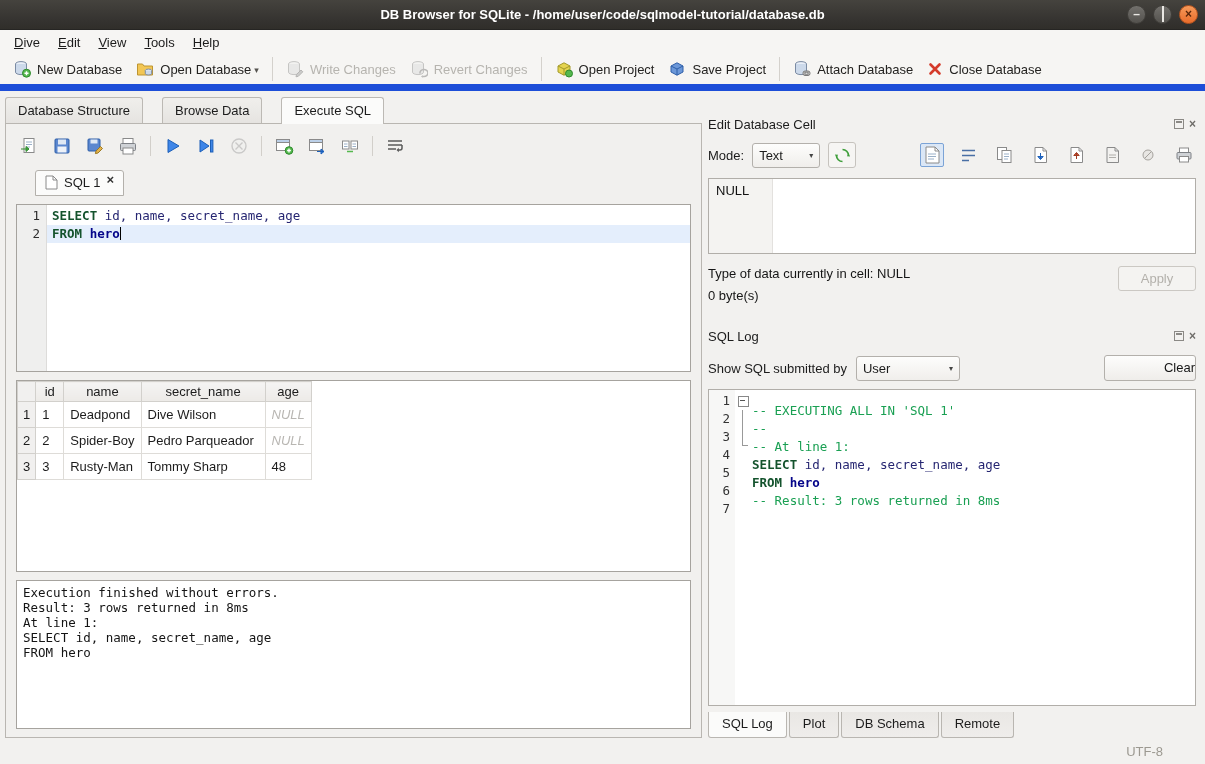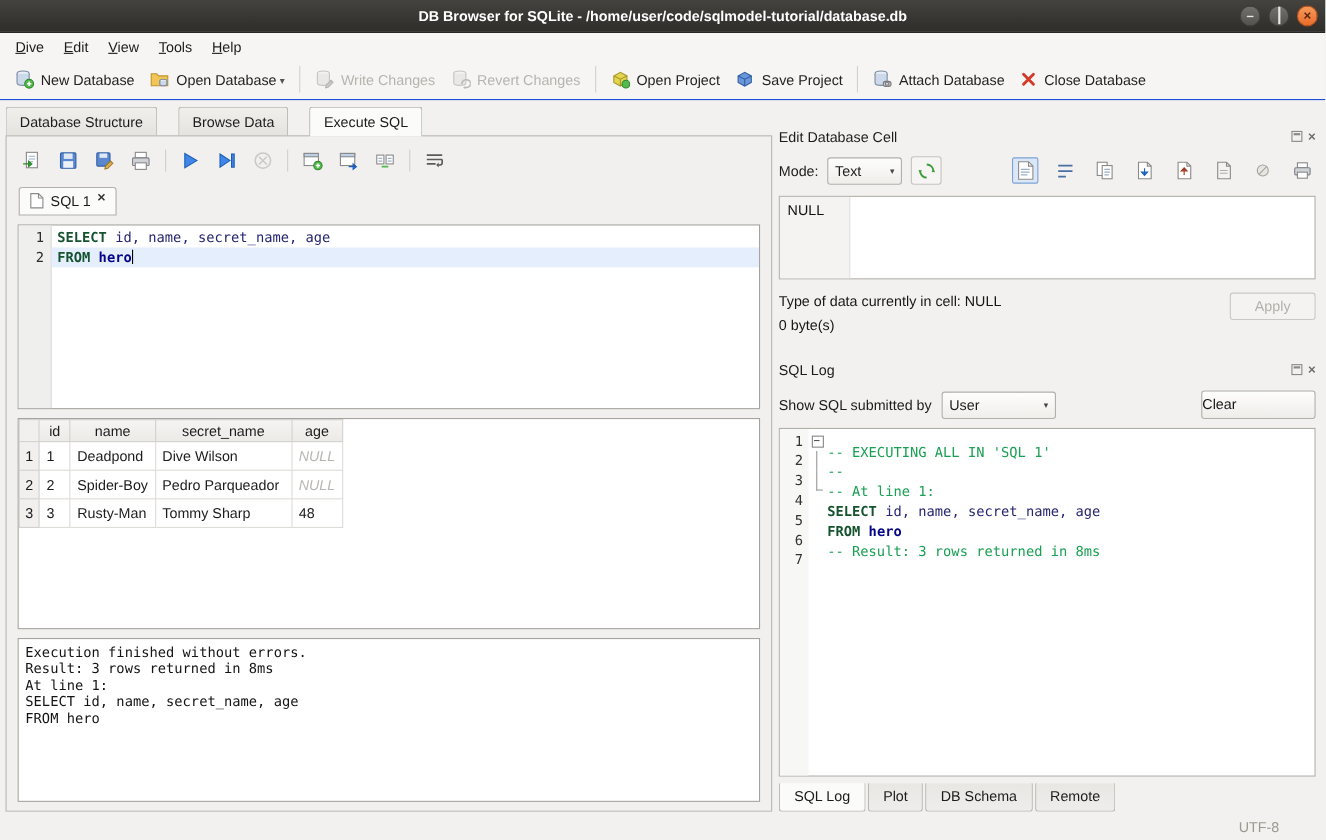--- a/index.html
+++ b/index.html
@@ -19,21 +19,21 @@
             color:#e9e7e3; font-size:12px; text-align:center; line-height:16px; }
   .winbtn.close { background:linear-gradient(#f69a5a,#e96c2b); border-color:#b9551f; color:#58250a; font-weight:bold; }
   .win-max-glyph { width:8px; height:7px; border:1px solid #e9e7e3; margin:5px auto 0; }
 
   
   .menubar { flex:0 0 24px; background:#f6f5f3; display:flex; align-items:center; padding-left:5px; }
   .menu-item { padding:3px 9px; display:inline-block; }
   .menu-item::first-letter { text-decoration:underline; }
 
   
-  .toolbar { flex:0 0 37px; background:#f6f5f3; border-bottom:1px solid #1d4ed8;
+  .toolbar { flex:0 0 37px; background:#f6f5f3; border-bottom:7px solid #1d4ed8;
              display:flex; align-items:center; padding:0 6px; }
   .tbtn { display:flex; align-items:center; gap:6px; padding:5px 7px; border-radius:3px; color:#242321; }
   .tbtn.disabled { color:#b6b4af; }
   .tbtn.disabled svg { filter:grayscale(1) opacity(.45); }
   .tsep { width:1px; height:24px; background:#d4d1cc; margin:0 6px; }
   .dropdown-caret { color:#55534f; font-size:9px; align-self:flex-end; padding-bottom:3px; margin-left:-3px; }
 
   
   .main { flex:1; display:flex; min-height:0; }
 
@@ -46,21 +46,21 @@
   .left-content { flex:1; min-height:0; border:1px solid #b9b6b1; background:#f1f0ee; margin-top:-1px;
                   padding:8px 10px; display:flex; flex-direction:column; gap:8px; }
 
   .etoolbar { display:flex; align-items:center; gap:11px; height:28px; flex:0 0 28px; padding-left:2px; }
   .eicon { width:22px; height:22px; display:flex; align-items:center; justify-content:center; }
   .eicon.disabled svg { filter:grayscale(1) opacity(.45); }
   .esep { width:1px; height:20px; background:#d2cfca; }
 
   .sqltabs { display:flex; height:28px; flex:0 0 28px; align-items:flex-end; }
   .sqltab { display:flex; gap:6px; padding:4px 9px 5px;
-            border:1px solid #b3b0ab; border-radius:3px 3px 0 0; background:#fbfbfa; margin-left:1px; }
+            border:1px solid #b3b0ab; border-radius:3px 3px 0 0; background:#fbfbfa; margin-left:19px; }
   .sqltab-close { color:#333; font-weight:bold; font-size:13px; line-height:10px; }
 
   .editor { flex:0 0 168px; border:1px solid #a6a39e; background:#fff; display:flex;
             font-family:"DejaVu Sans Mono", monospace; font-size:12.5px; line-height:18px; }
   .gutter { width:30px; background:#efefee; border-right:1px solid #dddcda; color:#2d2d2d;
             text-align:right; padding:2px 6px 0 0; }
   .gutter div { height:18px; }
   .code { flex:1; padding-top:2px; }
   .codeline { height:18px; padding-left:5px; white-space:pre; }
   .codeline.current { background:#e4eefc; }
@@ -107,22 +107,22 @@
   .type-row { display:flex; margin-top:12px; flex:0 0 46px; }
   .type-texts div { color:#161616; }
   .type-texts div + div { margin-top:7px; }
   .apply-btn { margin-left:auto; width:78px; height:25px; border:1px solid #cbc8c3; border-radius:3px;
                background:#f4f3f1; color:#b3b0ab; text-align:center; line-height:23px; }
 
   .log-header { margin-top:14px; }
   .filter-row { display:flex; align-items:center; margin-top:9px; flex:0 0 26px; }
   .filter-label::first-letter { }
   .filter-combo { width:104px; margin-left:9px; }
-  .clear-btn { margin-left:auto; width:104px; height:26px; border:1px solid #b3b0ab; border-radius:3px;
-               background:linear-gradient(#fdfdfc,#efedea); text-align:left; line-height:24px; color:#161616; }
+  .clear-btn { margin-left:auto; width:92px; height:26px; border:1px solid #b3b0ab; border-radius:3px;
+               background:linear-gradient(#fdfdfc,#efedea); text-align:right; line-height:24px; color:#161616; }
 
   .log { flex:1; min-height:0; margin-top:8px; border:1px solid #b1aea9; background:#fff; display:flex;
          font-family:"DejaVu Sans Mono", monospace; font-size:12.5px; line-height:18px; }
   .log-gutter { width:26px; background:#f7f7f6; text-align:right; padding:2px 5px 0 0; color:#333; }
   .log-gutter div { height:18px; }
   .log-fold { width:15px; padding-top:2px; }
   .log-fold > div { height:18px; }
   .fold-box { position:relative; }
   .fold-box::before { content:""; position:absolute; left:3px; top:4px; width:9px; height:9px;
                       border:1px solid #888; background:#fff; }

